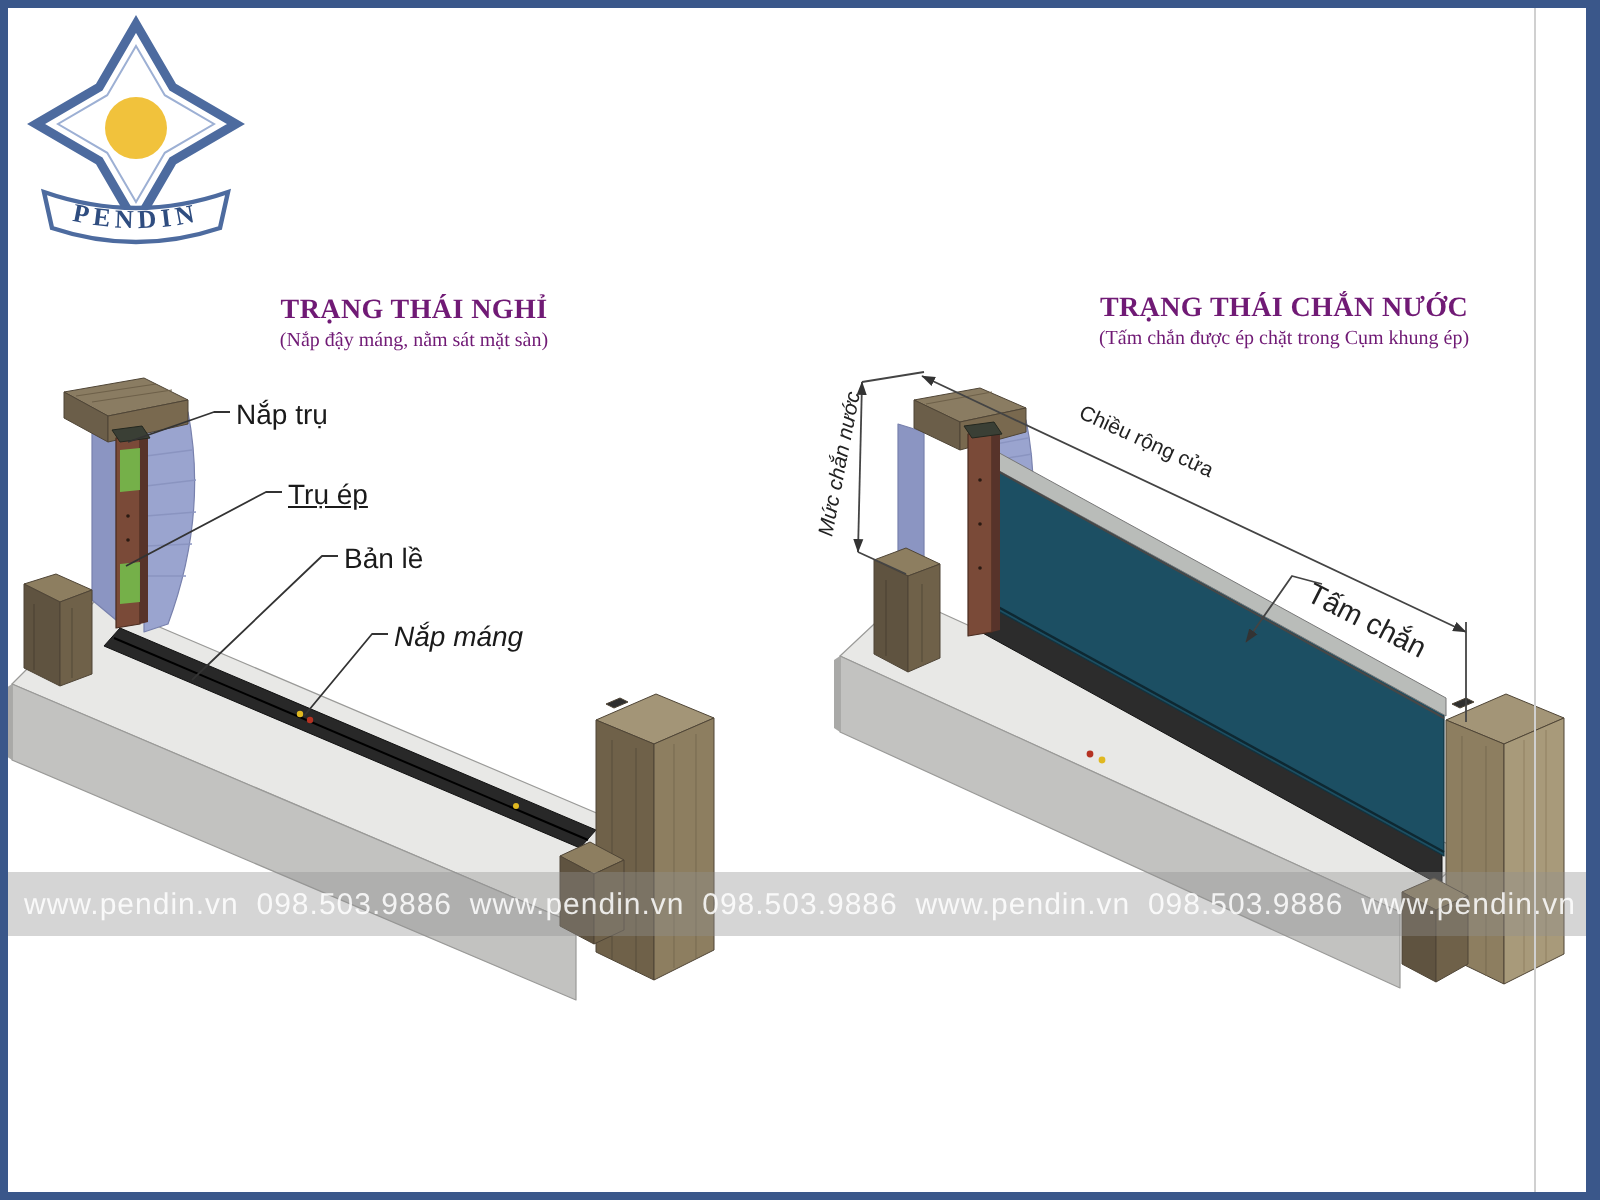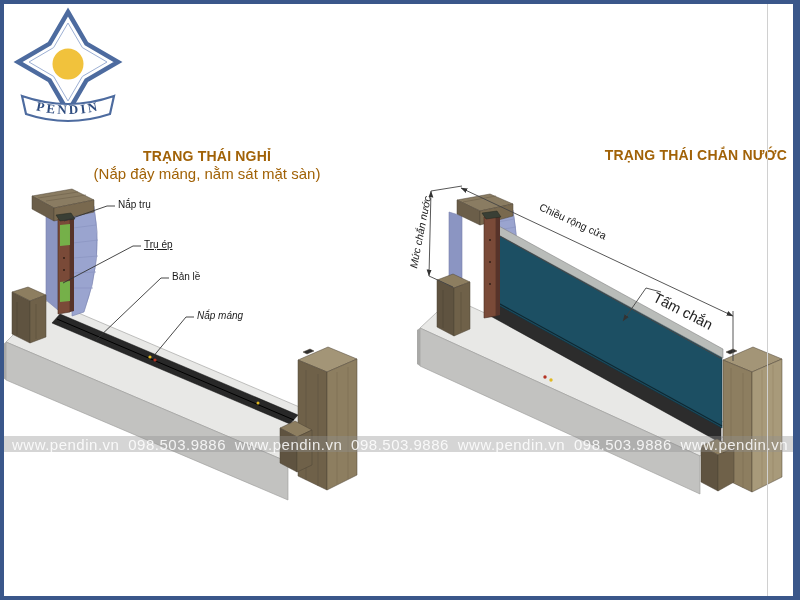--- a/index.html
+++ b/index.html
@@ -7,33 +7,33 @@
           font-family:"Liberation Sans","DejaVu Sans",sans-serif;}
   .scene{position:absolute;left:0;top:0;z-index:1;}
   
   .b{position:absolute;background:#3a578a;z-index:6;}
   .b-top{left:0;top:0;width:800px;height:4px;}
   .b-left{left:0;top:0;width:4px;height:600px;}
   .b-bottom{left:0;top:596px;width:800px;height:4px;}
   .b-right{left:793px;top:0;width:7px;height:600px;}
   .inner-line{position:absolute;left:767px;top:4px;width:1px;height:592px;background:#d0d0d0;z-index:5;}
   
-  .title-block{position:absolute;text-align:center;z-index:2;color:#a16207;
-               font-family:Liberation Sans, sans-serif;}
+  .title-block{position:absolute;text-align:center;z-index:2;color:#701a75;
+               font-family:Liberation Serif, serif;}
   .title-block .t{font-weight:bold;font-size:14px;letter-spacing:.2px;}
-  .title-block .s{font-size:15px;margin-top:1px;}
+  .title-block .s{font-size:10px;margin-top:1px;}
   .tb-left{left:77px;top:148px;width:260px;}
-  .tb-right{left:497px;top:147px;width:290px;text-align:right;}
-  
-  .plabel{position:absolute;z-index:2;font-size:10px;color:#1a1a1a;white-space:nowrap;}
+  .tb-right{left:497px;top:147px;width:290px;}
+  
+  .plabel{position:absolute;z-index:2;font-size:14px;color:#1a1a1a;white-space:nowrap;}
   .dlabel{position:absolute;z-index:2;color:#222;white-space:nowrap;transform-origin:center;}
   
   .wm{position:absolute;left:0;top:436px;width:800px;height:16px;z-index:4;
       background:rgba(145,145,145,0.38);display:flex;align-items:center;
-      justify-content:space-between;padding:0 12px;box-sizing:border-box;}
+      justify-content:space-between;padding:16px 12px;box-sizing:border-box;}
   .wm span{color:rgba(255,255,255,0.85);font-size:15px;letter-spacing:.5px;white-space:nowrap;}
 </style>
 </head>
 <body>
 
 <div class="screen">
 
 <svg class="scene" width="800" height="600" viewBox="0 0 800 600">
   <defs>
     <marker id="arr" viewBox="0 0 10 10" refX="9" refY="5" markerWidth="8" markerHeight="8" orient="auto-start-reverse">
@@ -201,20 +201,21 @@
     </text>
   </g>
 </svg>
 
 <div class="title-block tb-left">
   <div class="t">TRẠNG THÁI NGHỈ</div>
   <div class="s">(Nắp đậy máng, nằm sát mặt sàn)</div>
 </div>
 <div class="title-block tb-right">
   <div class="t">TRẠNG THÁI CHẮN NƯỚC</div>
+  <div class="s">(Tấm chắn được ép chặt trong Cụm khung ép)</div>
 </div>
 
 <div class="plabel" style="left:118px;top:199px;">Nắp trụ</div>
 <div class="plabel" style="left:144px;top:239px;text-decoration:underline;">Trụ ép</div>
 <div class="plabel" style="left:172px;top:271px;text-align:right;">Bản lề</div>
 <div class="plabel" style="left:197px;top:310px;font-style:italic;">Nắp máng</div>
 
 <div class="dlabel" style="left:420px;top:232px;font-size:10.5px;font-style:italic;transform:translate(-50%,-50%) rotate(-79deg);">Mức chắn nước</div>
 <div class="dlabel" style="left:573px;top:221px;font-size:10.5px;transform:translate(-50%,-50%) rotate(24.5deg);">Chiều rộng cửa</div>
 <div class="dlabel" style="left:683px;top:311px;font-size:14.5px;transform:translate(-50%,-50%) rotate(27deg);">Tấm chắn</div>

